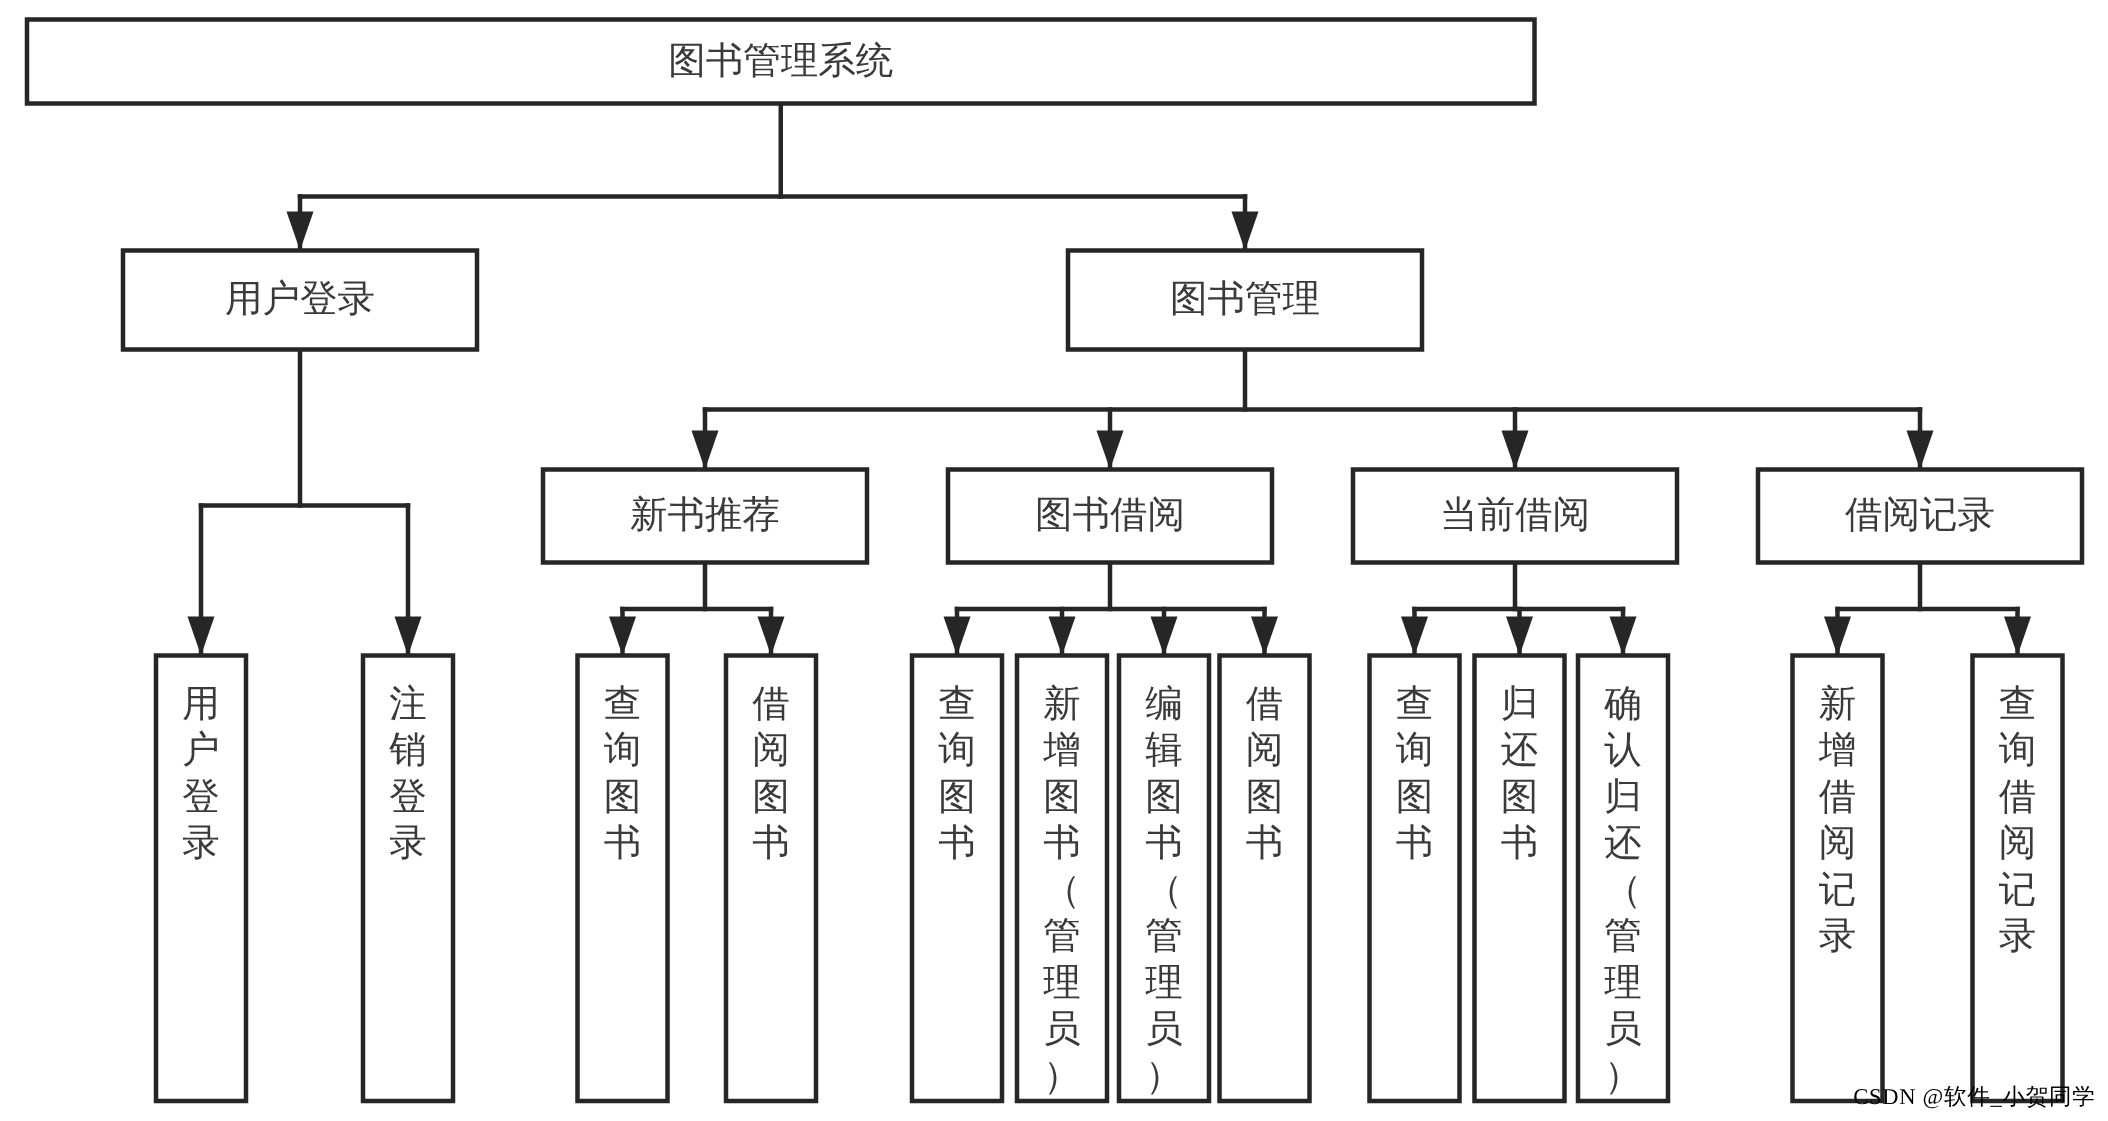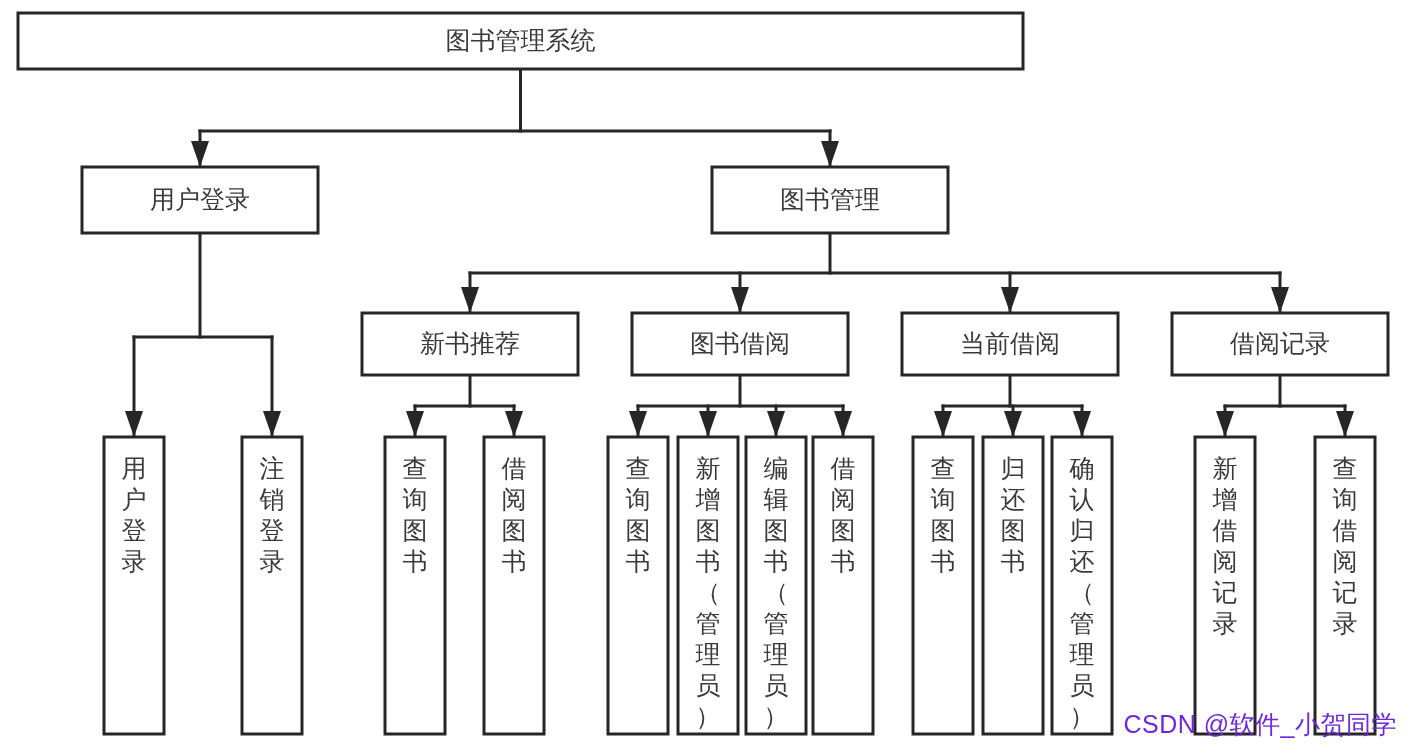--- a/index.html
+++ b/index.html
@@ -53,23 +53,23 @@
     font-family: "Liberation Sans", "DejaVu Sans", sans-serif;
     font-size: 25px;
     fill: #3a3a3a;
     text-anchor: middle;
     white-space: pre;
   }
   .watermark {
     position: absolute;
     right: 8px;
     bottom: 6px;
-    font-family: Liberation Sans, sans-serif;
-    font-size: 25px;
-    color: #6d28d9;
+    font-family: Liberation Serif, serif;
+    font-size: 15px;
+    color: #000000;
     letter-spacing: 0.5px;
     user-select: none;
   }
 </style>
 </head>
 <body>
 
 <div id="diagram-root">
   <svg class="diagram" id="diagram-svg" viewBox="0 0 1405 747" xmlns="http://www.w3.org/2000/svg">
       <g>

